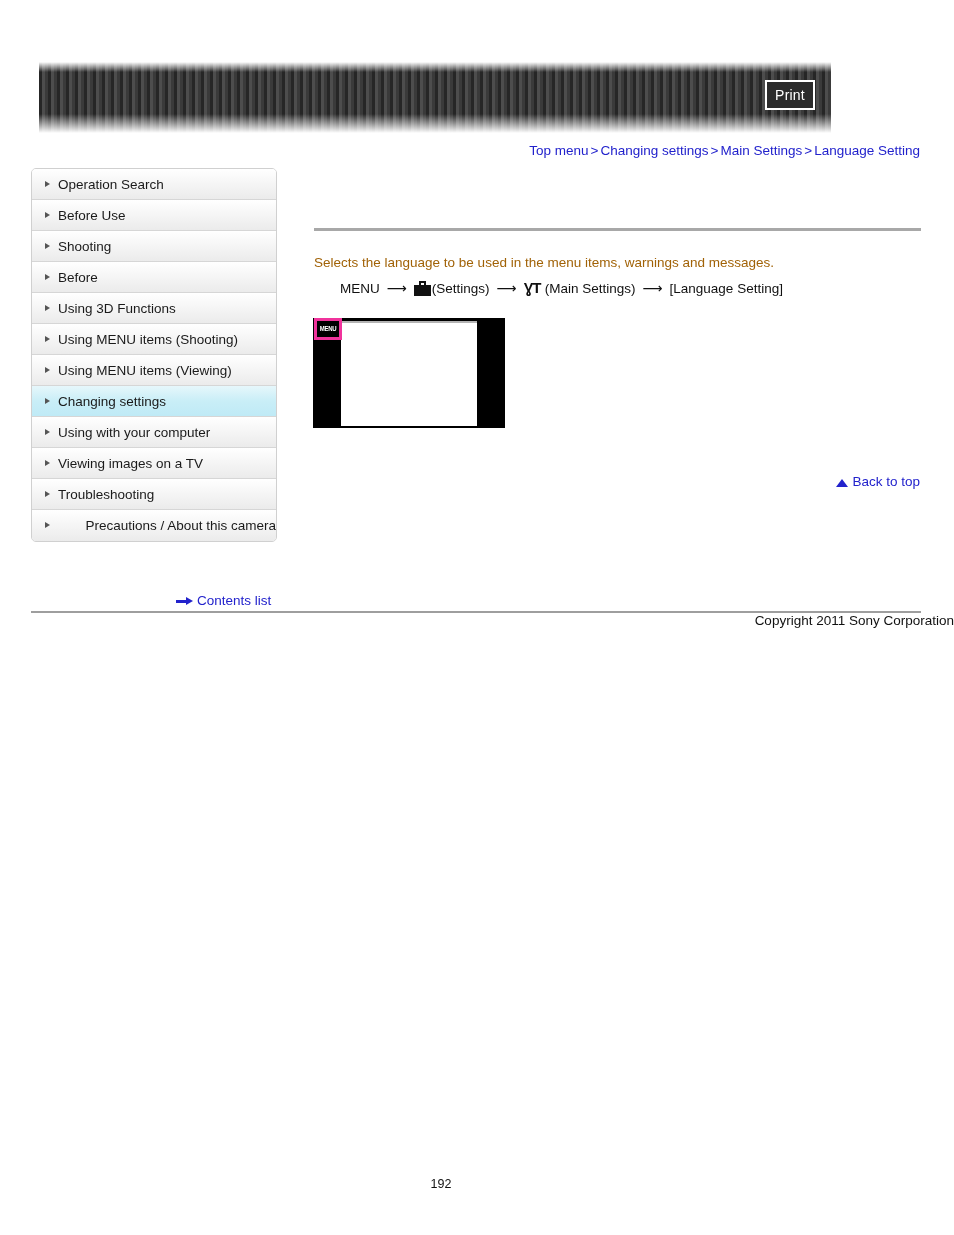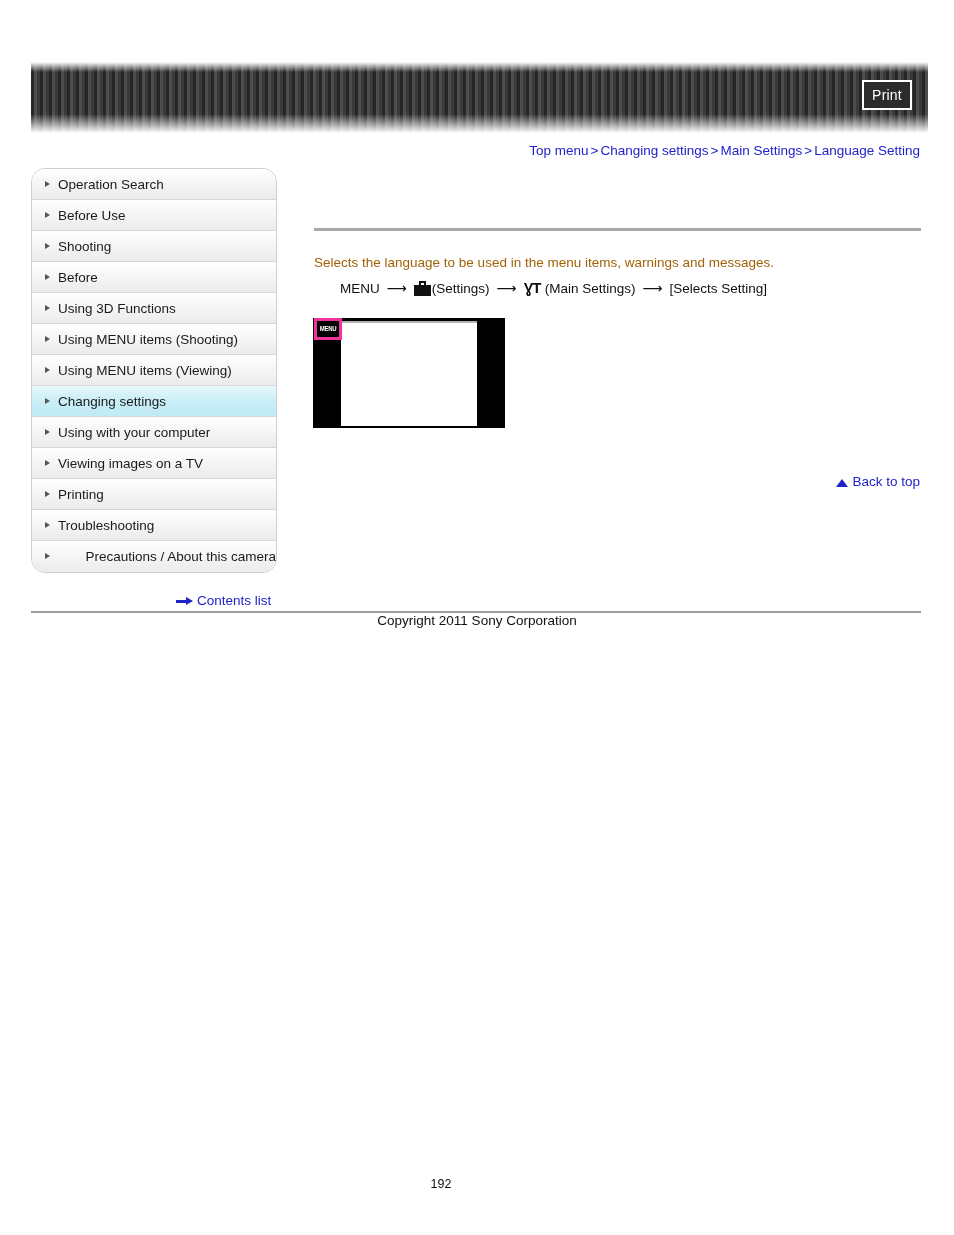--- a/index.html
+++ b/index.html
@@ -11,35 +11,36 @@
     width: 954px;
     height: 1235px;
     position: relative;
     font-family: "Liberation Sans", sans-serif;
     -webkit-font-smoothing: antialiased;
   }
 
   
   .header-banner {
     position: absolute;
-    left: 31px;
+    left: 39px;
     top: 62px;
-    width: 897px;
+    width: 776px;
     height: 71px;
     background:
       linear-gradient(to bottom,
          #ffffff 0px,
          rgba(255,255,255,0.0) 10px,
          rgba(255,255,255,0.0) 52px,
          #ffffff 71px),
       repeating-linear-gradient(to right,
          #262626 0px, #262626 3px,
          #4d4d4d 3px, #4d4d4d 6px,
          #3a3a3a 6px, #3a3a3a 9px);
     overflow: hidden;
+    padding-left: 16px;
   }
   .print-button {
     position: absolute;
     right: 16px;
     top: 18px;
     width: 46px;
     height: 26px;
     border: 2px solid #ffffff;
     background: #2b2b2b;
     color: #ffffff;
@@ -69,21 +70,21 @@
     margin: 0 2px;
   }
 
   
   .sidebar {
     position: absolute;
     left: 31px;
     top: 168px;
     width: 246px;
     border: 1px solid #d0d0d0;
-    border-radius: 14px;
+    border-radius: 5px;
     overflow: hidden;
     background: #fafafa;
     box-sizing: border-box;
   }
   .side-item {
     position: relative;
     height: 31px;
     line-height: 31px;
     padding-left: 26px;
     font-size: 13.5px;
@@ -313,21 +314,21 @@
     top: 611px;
     width: 890px;
     height: 2px;
     background: #9e9e9e;
   }
   .copyright {
     position: absolute;
     left: 0;
     top: 613px;
     width: 954px;
-    text-align: center;
+    text-align: right;
     font-size: 13.5px;
     color: #111111;
   }
   .page-number {
     position: absolute;
     left: 0;
     top: 1177px;
     width: 882px;
     text-align: center;
     font-size: 12.5px;
@@ -378,24 +379,20 @@
     <span class="bullet"></span>
     <span>Changing settings</span>
   </div>
   <div class="side-item">
     <span class="bullet"></span>
     <span>Using with your computer</span>
   </div>
   <div class="side-item">
     <span class="bullet"></span>
     <span>Viewing images on a TV</span>
-  </div>
-  <div class="side-item">
-    <span class="bullet"></span>
-    <span>Printing</span>
   </div>
   <div class="side-item">
     <span class="bullet"></span>
     <span>Troubleshooting</span>
   </div>
   <div class="side-item">
     <span class="bullet"></span>
     <span>Precautions / About this camera</span>
   </div>
 </div>
@@ -412,21 +409,21 @@
   <span>MENU</span>
   <span class="arrow-glyph">⟶</span>
   <span class="icon-toolbox"></span>
   <span>(Settings)</span>
   <span class="arrow-glyph">⟶</span>
   <span class="icon-tools">
       <span class="wr">ƔT</span>
     </span>
   <span>(Main Settings)</span>
   <span class="arrow-glyph">⟶</span>
-  <span>[Selects Setting]</span>
+  <span>[Language Setting]</span>
 </div>
 
 <div class="camera-shot">
   <div class="screen-white"></div>
   <div class="screen-topline"></div>
   <div class="menu-key">
     <span class="lbl">MENU</span>
   </div>
 </div>
 

